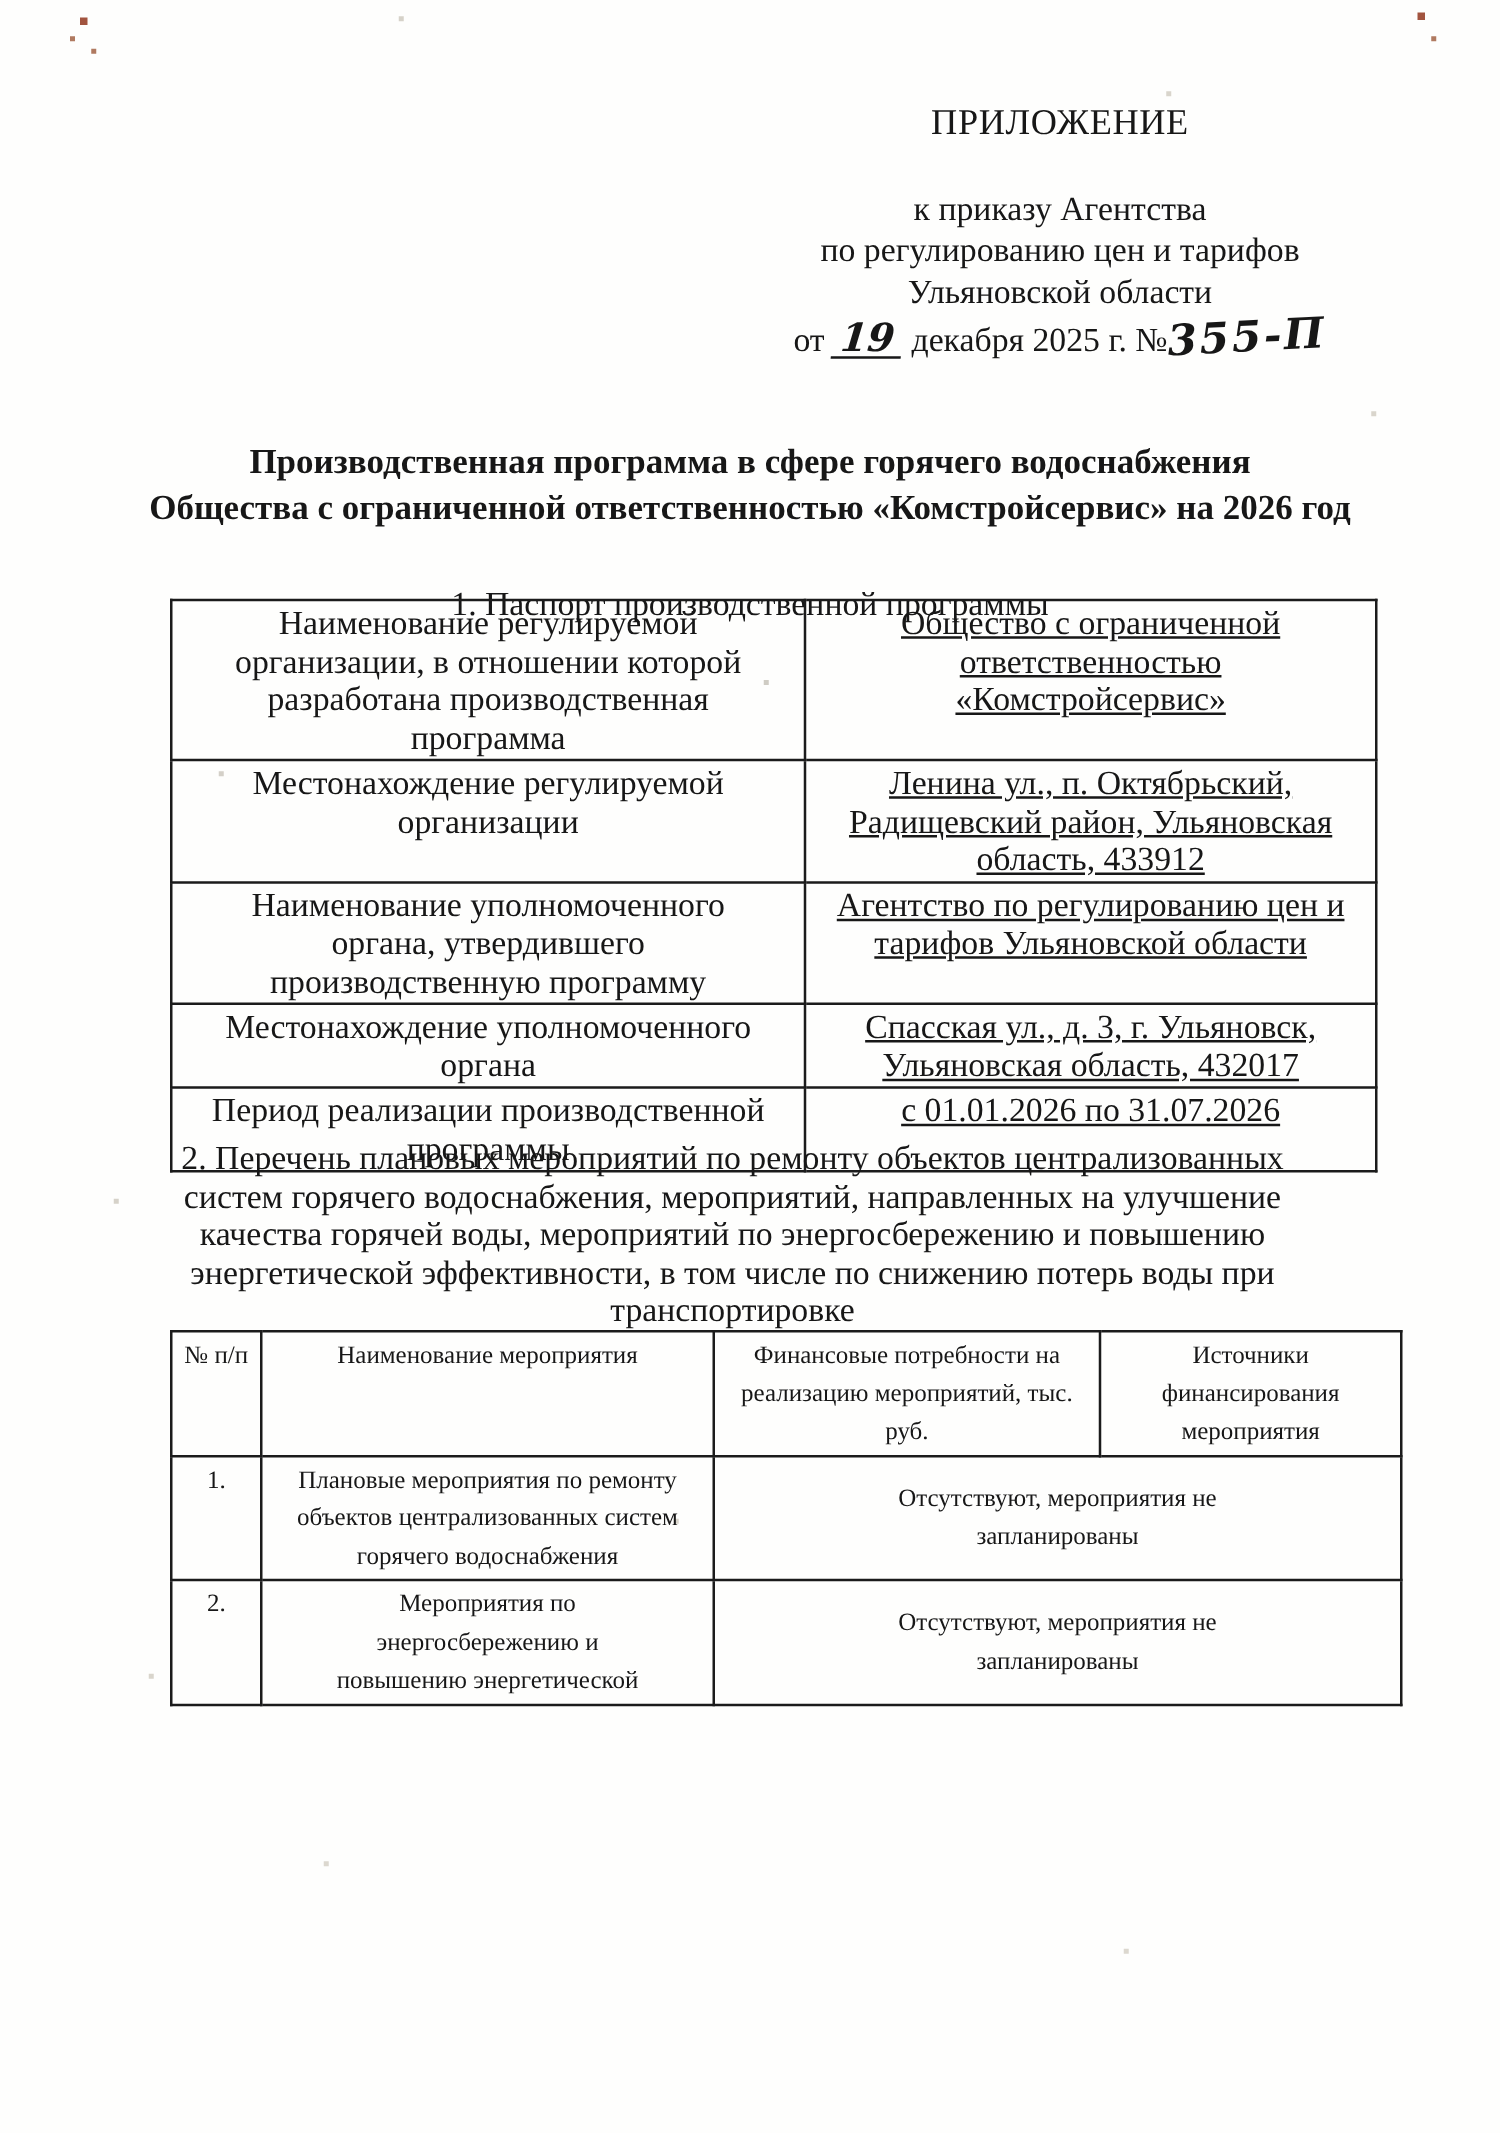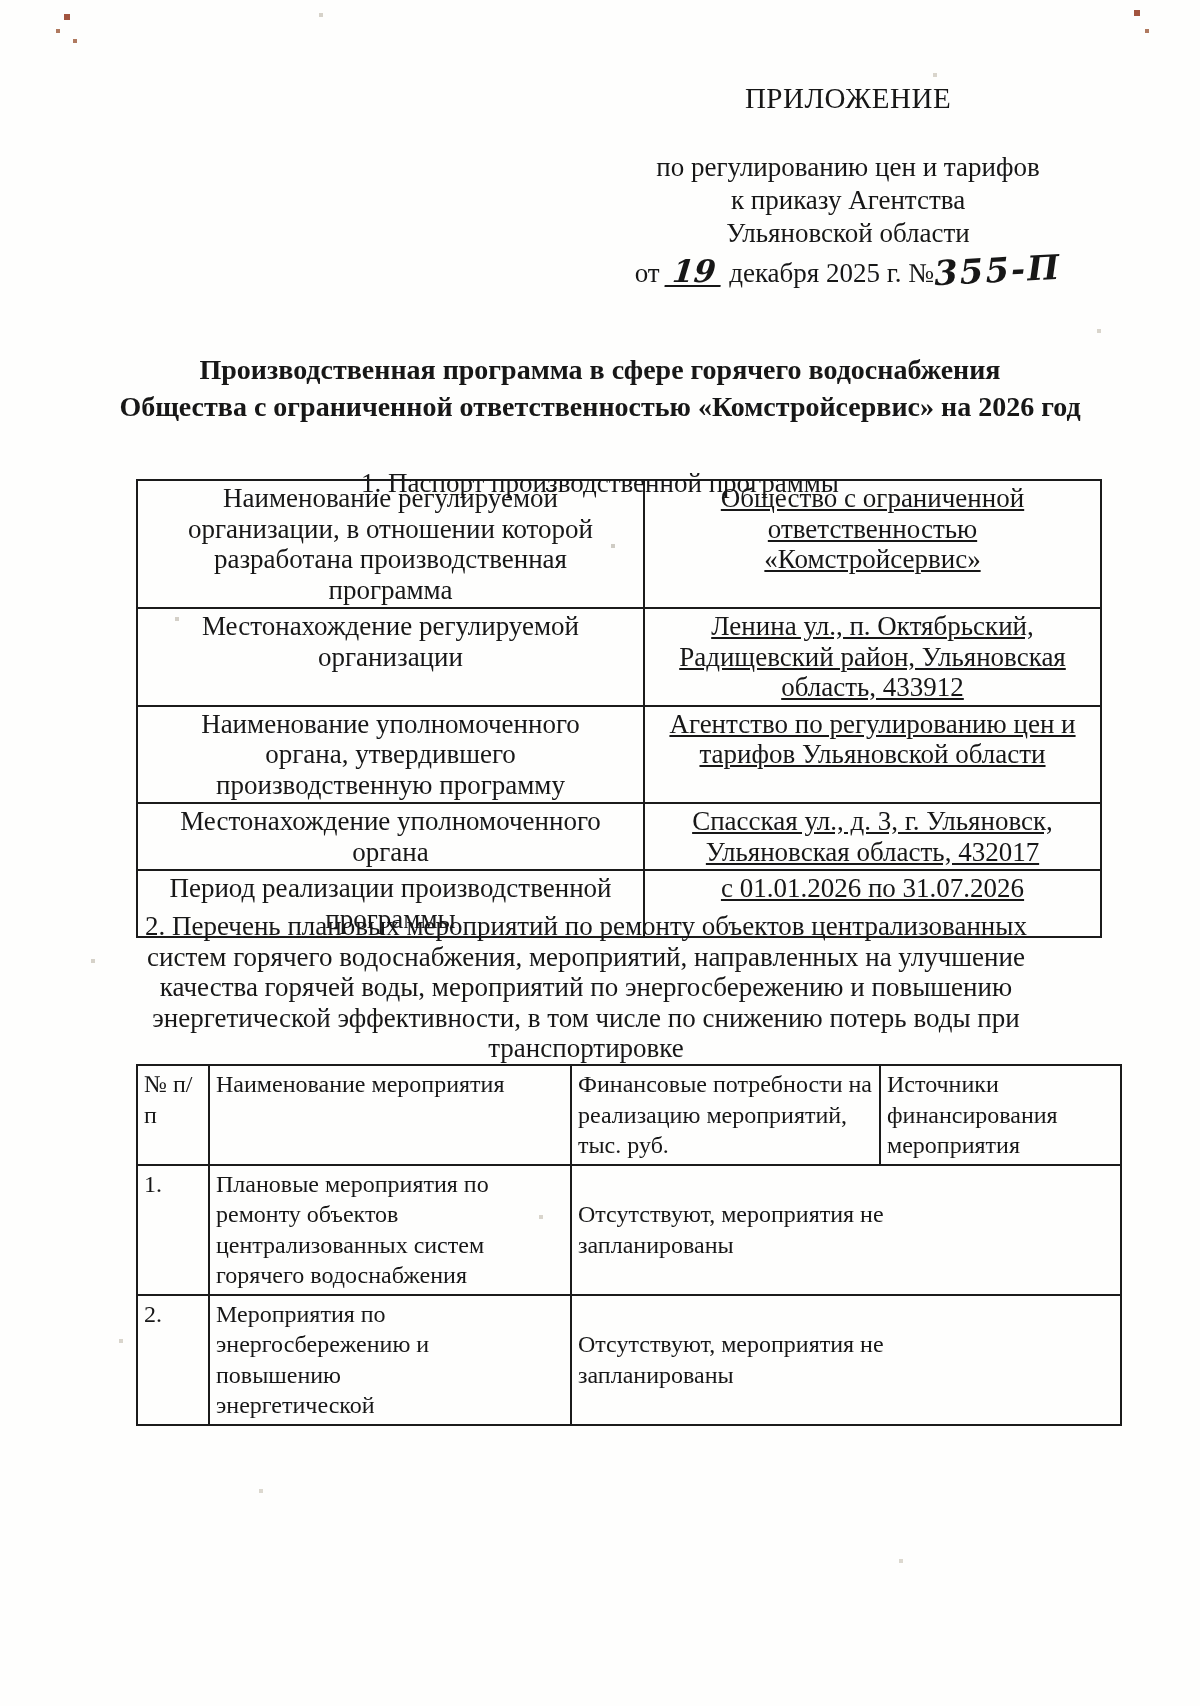--- a/index.html
+++ b/index.html
@@ -33,22 +33,22 @@
   .t1 .c1 { width:489px;border-radius:31px; }
   .t1 .c2 { width:439px; }
   .cell-inner { display:inline-block; max-width:445px; }
   .cell-inner-v { display:inline-block; max-width:420px;text-decoration:underline; }
 
   
   .s2-heading { position:absolute; top:911px; left:116px; width:940px; text-align:center;
                 font-size:27px; line-height:30.5px; }
 
   .t2 { position:absolute; top:1064px; left:136px; width:928px; table-layout:fixed; }
-  .t2 td { border:2px solid #1b1b1b; font-size:24px; line-height:30.5px;
-           vertical-align:top; padding:3px 6px; }
+  .t2 td { border:2px solid #1b1b1b; font-size:20px; line-height:30.5px;
+           text-align:center; vertical-align:top; padding:3px 6px; }
   .t2 .cn { width:58px; }
   .t2 .cname { width:348px; }
   .t2 .cfin { width:295px; }
   .t2 .csrc { width:227px;margin-top:28px; }
   .t2 td.merged { vertical-align:middle; }
   .name-narrow-1 { display:inline-block; max-width:312px; }
   .name-narrow-2 { display:inline-block; max-width:258px; }
   .fin-narrow { display:inline-block; max-width:380px; }
 
   
@@ -63,22 +63,22 @@
       900px 1560px 0 1px #dcd8cf, 120px 1340px 0 1px #d9d5cc; }
 </style>
 </head>
 <body>
 
 <div class="page">
   <div class="speckles"></div>
 
   <div class="header-block">
     <div class="appendix">ПРИЛОЖЕНИЕ</div>
+    <div class="hdr-line">к приказу Агентства</div>
     <div class="hdr-line">по регулированию цен и тарифов</div>
-    <div class="hdr-line">к приказу Агентства</div>
     <div class="hdr-line">Ульяновской области</div>
     <div class="date-line">
       <span>от</span>
       <span class="hand day-slot">19</span>
       <span>декабря 2025 г. №</span><span class="hand docnum">355-П</span>
     </div>
   </div>
 
   <div class="title">
     <div>Производственная программа в сфере горячего водоснабжения</div>

